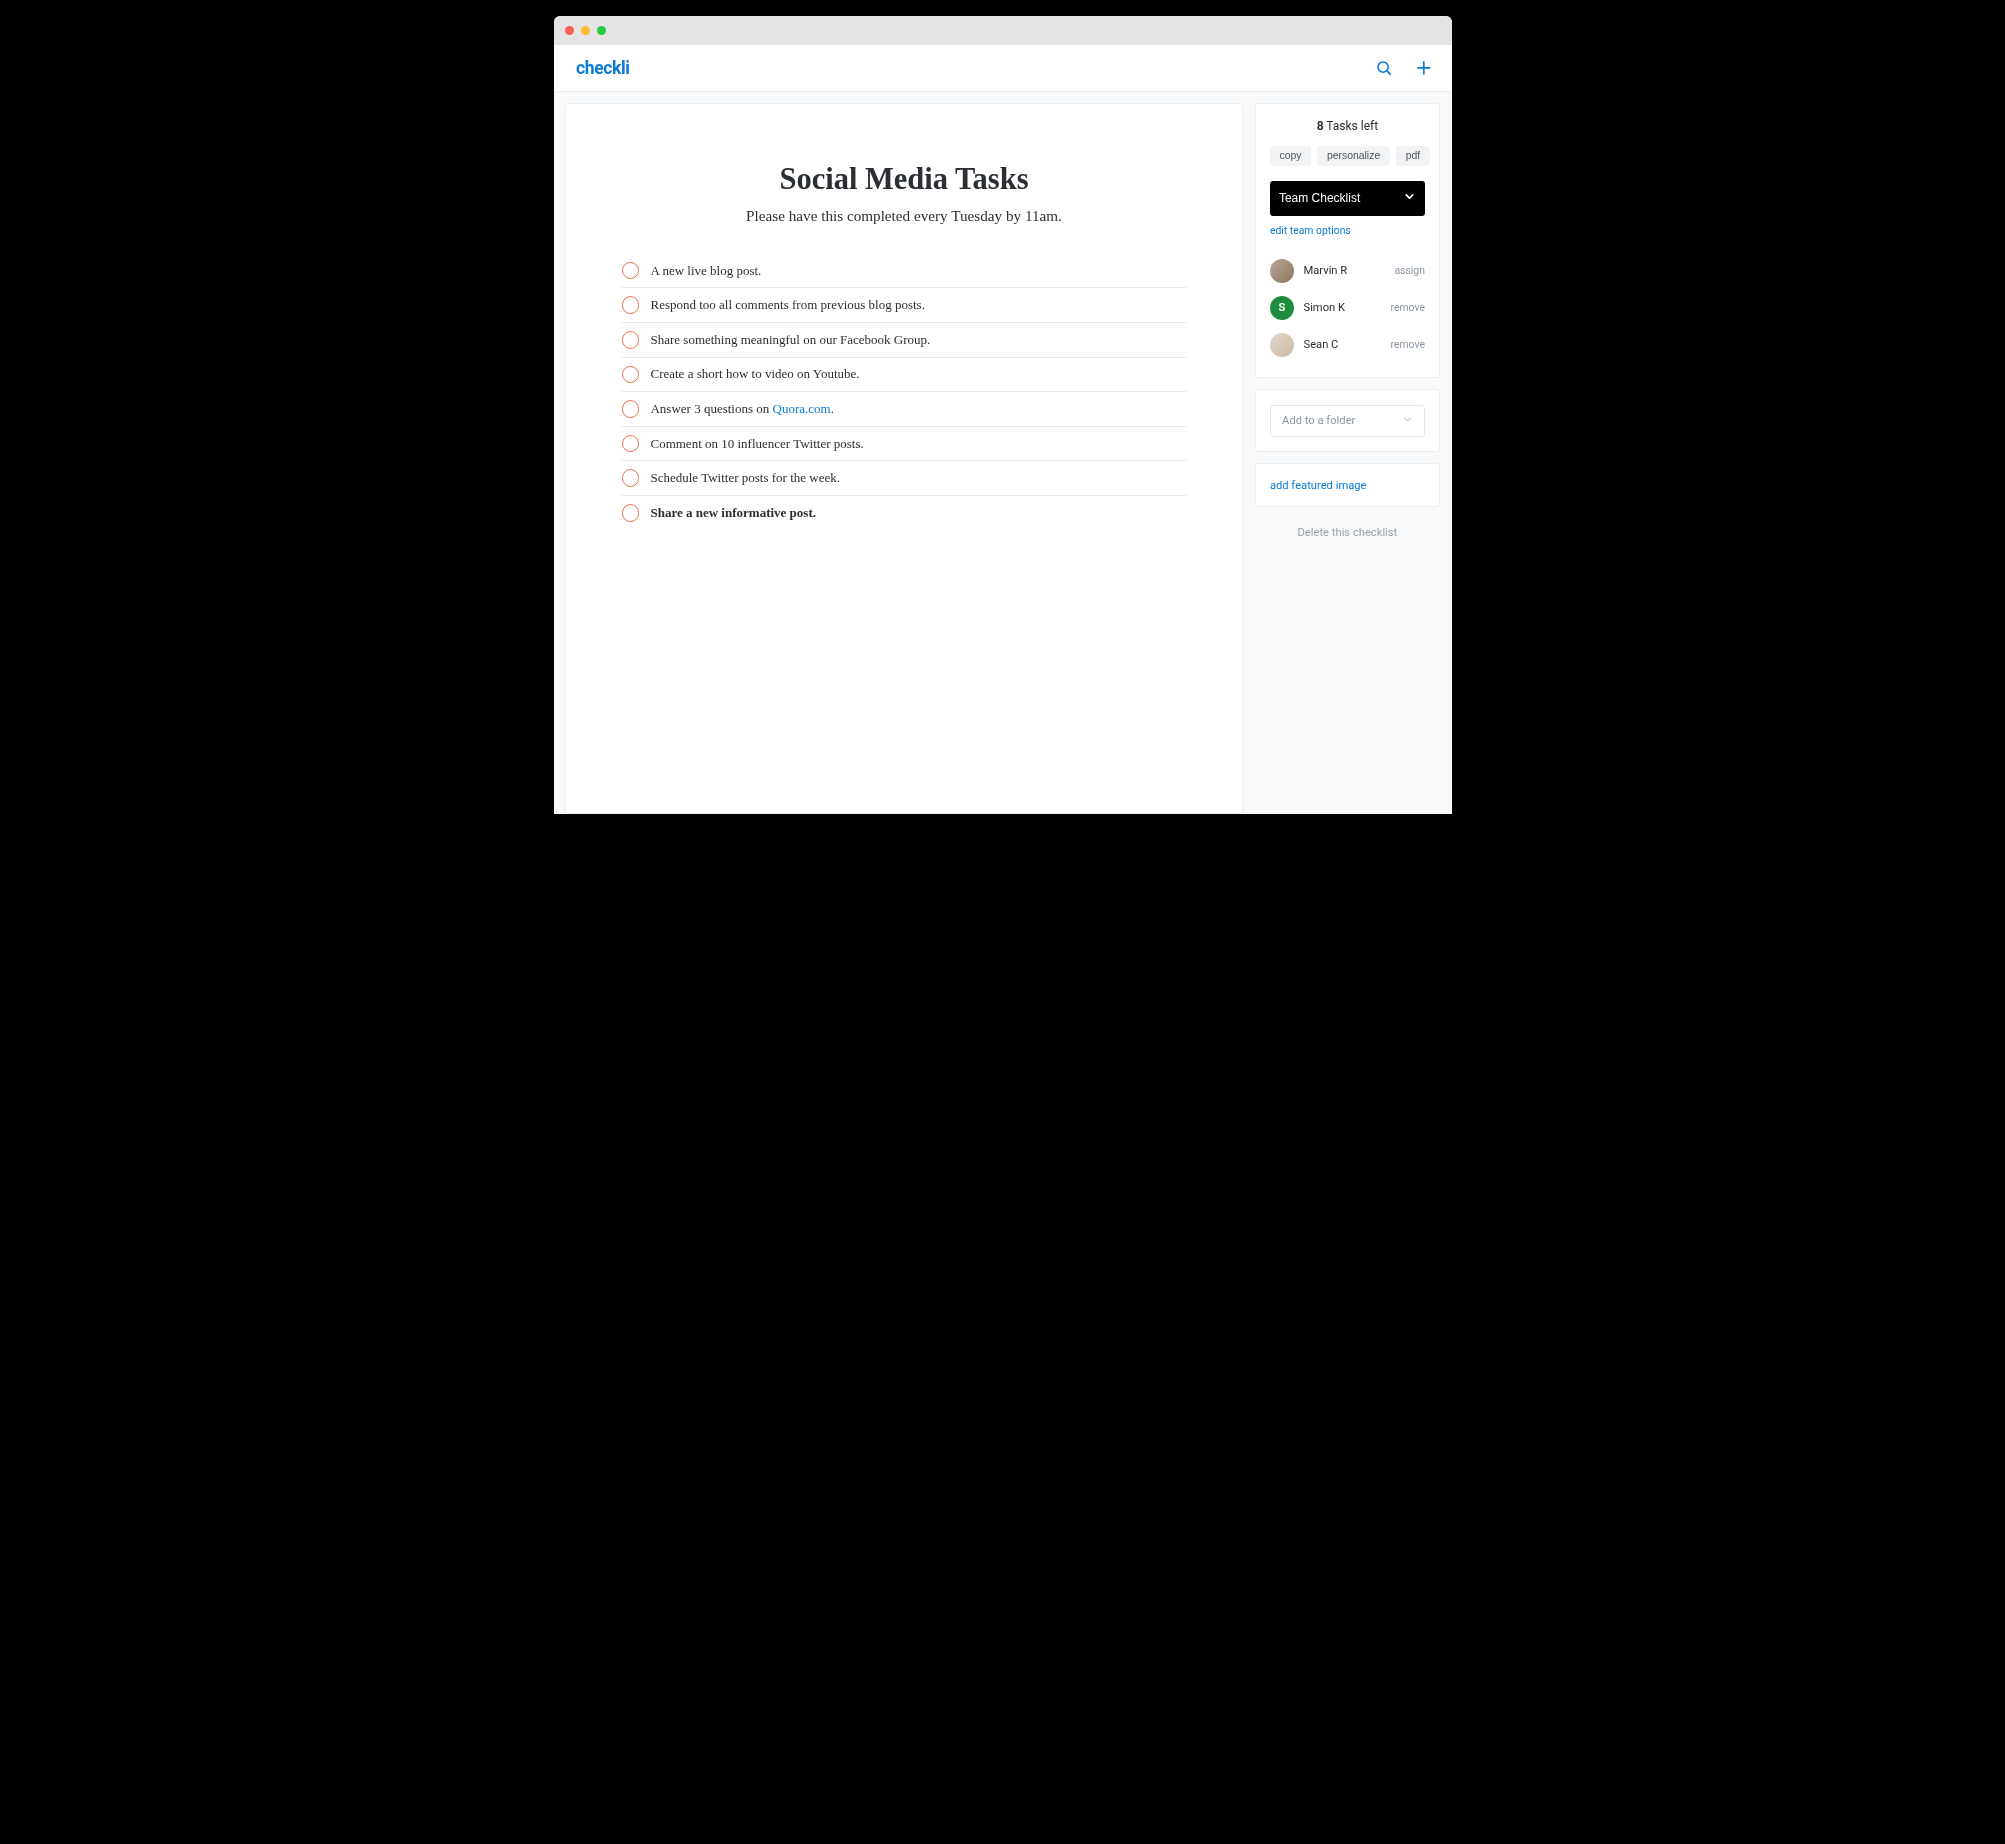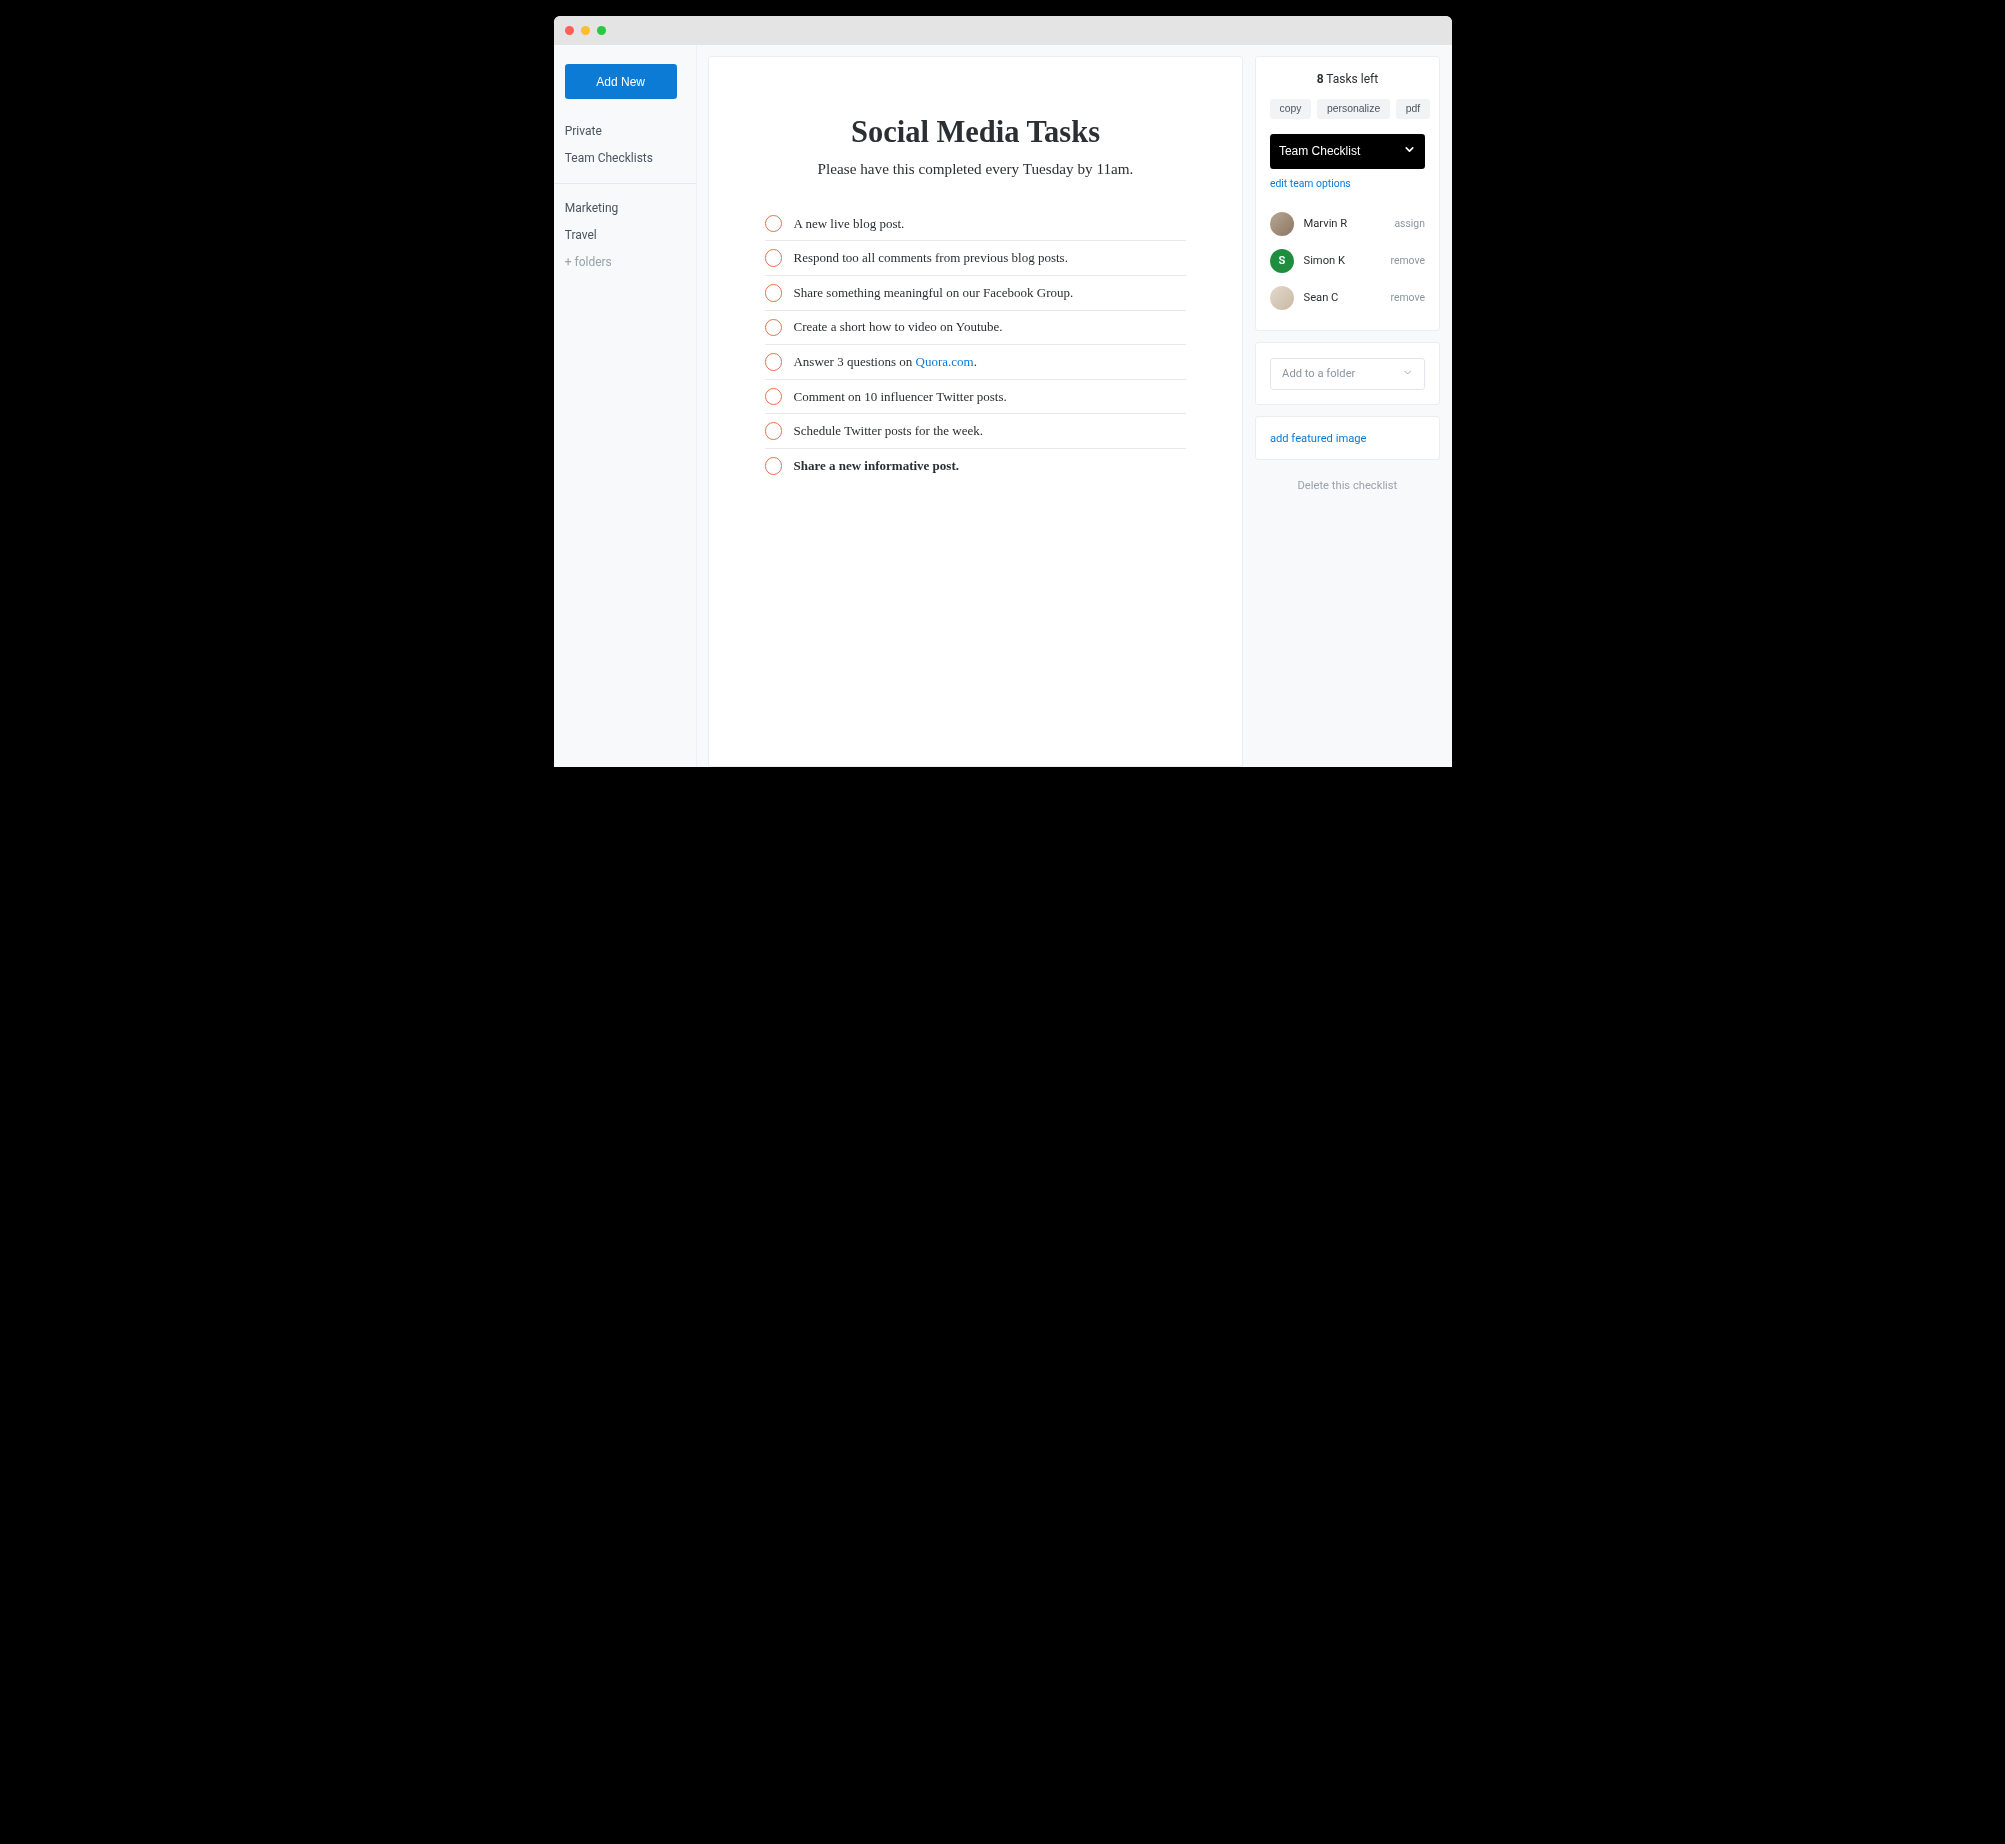--- a/index.html
+++ b/index.html
@@ -244,36 +244,40 @@
 <body>
 
 <div class="window">
 
   <div class="titlebar">
     <div class="tb-dot tb-red"></div>
     <div class="tb-dot tb-yellow"></div>
     <div class="tb-dot tb-green"></div>
   </div>
 
+  <div class="topbar">
+    <div class="brand">checkli</div>
+    <div class="topbar-right">
+      <div class="icon-btn">
+        <svg width="17.6" height="17.6" viewBox="0 0 24 24" fill="none" stroke="currentColor" stroke-width="2.2" stroke-linecap="round">
+            <circle cx="11" cy="11" r="7"></circle>
+            <line x1="21" y1="21" x2="16.2" y2="16.2"></line>
+          </svg>
+      </div>
+      <div class="icon-btn">
+        <svg width="17.6" height="17.6" viewBox="0 0 24 24" fill="none" stroke="currentColor" stroke-width="2.4" stroke-linecap="round">
+            <line x1="12" y1="4" x2="12" y2="20"></line>
+            <line x1="4" y1="12" x2="20" y2="12"></line>
+          </svg>
+      </div>
+    </div>
+  </div>
 
   <div class="layout">
 
-    <div class="sidebar">
-      <button class="add-new">Add New</button>
-      <div id="side-g1">
-          <div class="side-item">Private</div>
-          <div class="side-item">Team Checklists</div>
-        </div>
-      <div class="side-divider"></div>
-      <div id="side-g2">
-          <div class="side-item">Marketing</div>
-          <div class="side-item">Travel</div>
-        </div>
-      <div class="side-add-folder">+ folders</div>
-    </div>
 
     <div class="main">
       <h1 class="page-title">Social Media Tasks</h1>
       <div class="page-subtitle">Please have this completed every Tuesday by 11am.</div>
       <div id="task-list">
           <div class="task-row">
             <div class="task-circle"></div>
             <div class="task-text">A new live blog post.</div>
           </div>
           <div class="task-row">

